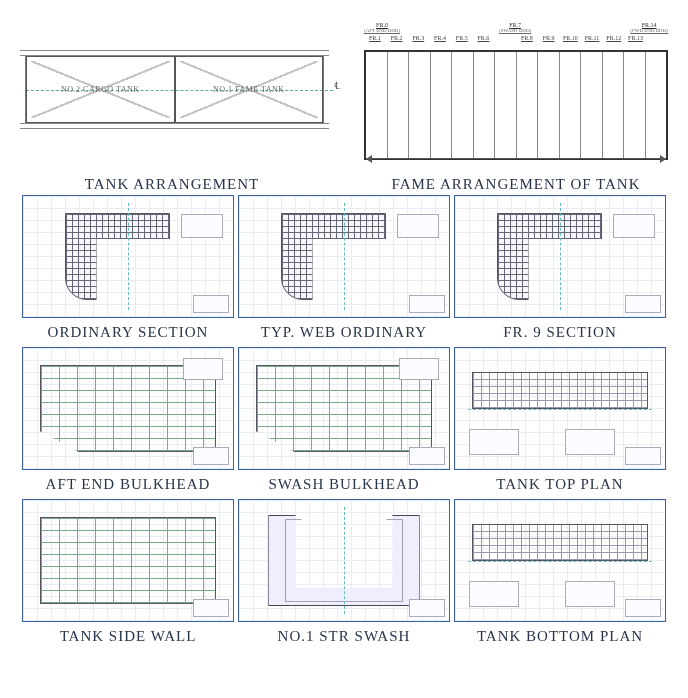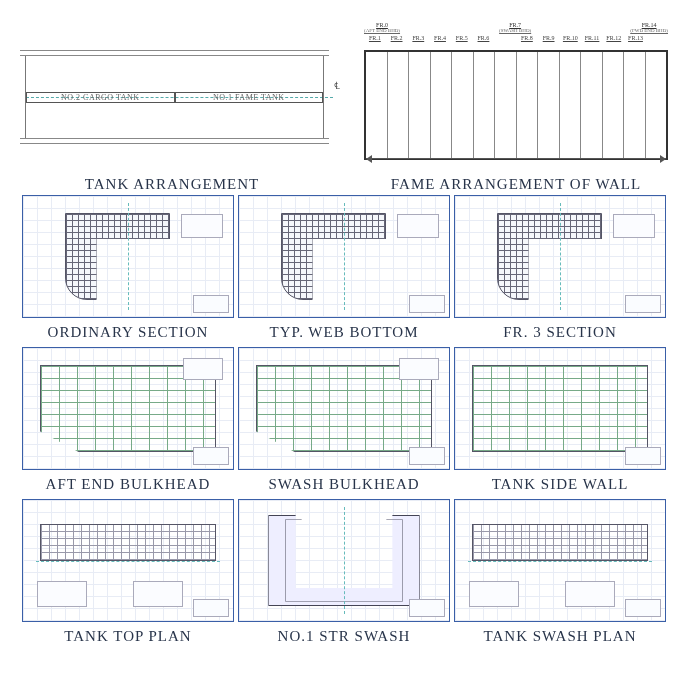--- a/index.html
+++ b/index.html
@@ -11,24 +11,23 @@
     overflow: hidden;
   }
   .sheet { width: 100%; height: 100%; }
 
   
   .top-row { display: flex; height: 170px; }
   .top-left, .top-right { flex: 1; position: relative; }
 
   
   .tanks {
-    position: absolute; left: 25px; top: 55px; right: 20px; height: 84px;
+    position: absolute; left: 25px; top: 55px; right: 20px; height: 69px;
     display: flex; gap: 0;
     border: 1px solid #777;
-    align-items: center;
   }
   .tank {
     flex: 1; position: relative; border: 1px solid #555;
     display: flex; align-items: center; justify-content: center;
   }
   .tank::before, .tank::after {
     content:""; position:absolute; inset:4px;
     background:
       linear-gradient(to top right, transparent 49%, #bbb 49%, #bbb 51%, transparent 51%),
       linear-gradient(to top left,  transparent 49%, #bbb 49%, #bbb 51%, transparent 51%);
@@ -230,98 +229,98 @@
             <div class="frame-col"></div>
             <div class="frame-col"></div>
           </div>
         <div class="dim-line dim-arrows"></div>
       </div>
     </div>
   </div>
 
   <div class="cap-row">
     <div class="cap">TANK ARRANGEMENT</div>
-    <div class="cap">FAME ARRANGEMENT OF WALL</div>
+    <div class="cap">FAME ARRANGEMENT OF TANK</div>
   </div>
 
   <div class="grid" id="grid">
       <div class="cell">
         <div class="thumb">
           <div class="fine-grid"></div>
           <div class="profile-l"></div>
           <div class="detail-box" style="right: 10px; top: 18px; width: 42px; height: 24px;"></div>
           <div class="centerline-v"></div>
         </div>
         <div class="cap cap15">ORDINARY SECTION</div>
       </div>
       <div class="cell">
         <div class="thumb">
           <div class="fine-grid"></div>
           <div class="profile-l"></div>
           <div class="detail-box" style="right: 10px; top: 18px; width: 42px; height: 24px;"></div>
           <div class="centerline-v"></div>
         </div>
-        <div class="cap cap15">TYP. WEB BOTTOM</div>
+        <div class="cap cap15">TYP. WEB ORDINARY</div>
       </div>
       <div class="cell">
         <div class="thumb">
           <div class="fine-grid"></div>
           <div class="profile-l"></div>
           <div class="detail-box" style="right: 10px; top: 18px; width: 42px; height: 24px;"></div>
           <div class="centerline-v"></div>
         </div>
-        <div class="cap cap15">FR. 3 SECTION</div>
+        <div class="cap cap15">FR. 9 SECTION</div>
       </div>
       <div class="cell">
         <div class="thumb">
           <div class="fine-grid"></div>
           <div class="panel-grid cut"></div>
           <div class="detail-box" style="right: 10px; top: 10px; width: 40px; height: 22px;"></div>
         </div>
         <div class="cap cap15">AFT END BULKHEAD</div>
       </div>
       <div class="cell">
         <div class="thumb">
           <div class="fine-grid"></div>
           <div class="panel-grid cut"></div>
           <div class="detail-box" style="right: 10px; top: 10px; width: 40px; height: 22px;"></div>
         </div>
         <div class="cap cap15">SWASH BULKHEAD</div>
-      </div>
-      <div class="cell">
-        <div class="thumb">
-          <div class="fine-grid"></div>
-          <div class="panel-grid"></div>
-        </div>
-        <div class="cap cap15">TANK SIDE WALL</div>
       </div>
       <div class="cell">
         <div class="thumb">
           <div class="fine-grid"></div>
           <div class="panel-grid strip"></div>
           <div class="detail-box" style="left: 14px; bottom: 14px; width: 50px; height: 26px;"></div>
           <div class="detail-box" style="right: 50px; bottom: 14px; width: 50px; height: 26px;"></div>
           <div class="centerline-h"></div>
         </div>
         <div class="cap cap15">TANK TOP PLAN</div>
       </div>
       <div class="cell">
         <div class="thumb">
           <div class="fine-grid"></div>
+          <div class="panel-grid"></div>
+        </div>
+        <div class="cap cap15">TANK SIDE WALL</div>
+      </div>
+      <div class="cell">
+        <div class="thumb">
+          <div class="fine-grid"></div>
           <div class="u-frame"></div>
           <div class="u-inner"></div>
           <div class="centerline-v"></div>
         </div>
         <div class="cap cap15">NO.1 STR SWASH</div>
       </div>
       <div class="cell">
         <div class="thumb">
           <div class="fine-grid"></div>
           <div class="panel-grid strip"></div>
           <div class="detail-box" style="left: 14px; bottom: 14px; width: 50px; height: 26px;"></div>
           <div class="detail-box" style="right: 50px; bottom: 14px; width: 50px; height: 26px;"></div>
           <div class="centerline-h"></div>
         </div>
-        <div class="cap cap15">TANK SWASH PLAN</div>
+        <div class="cap cap15">TANK BOTTOM PLAN</div>
       </div>
     </div>
 
 </div>
 
 </body></html>

